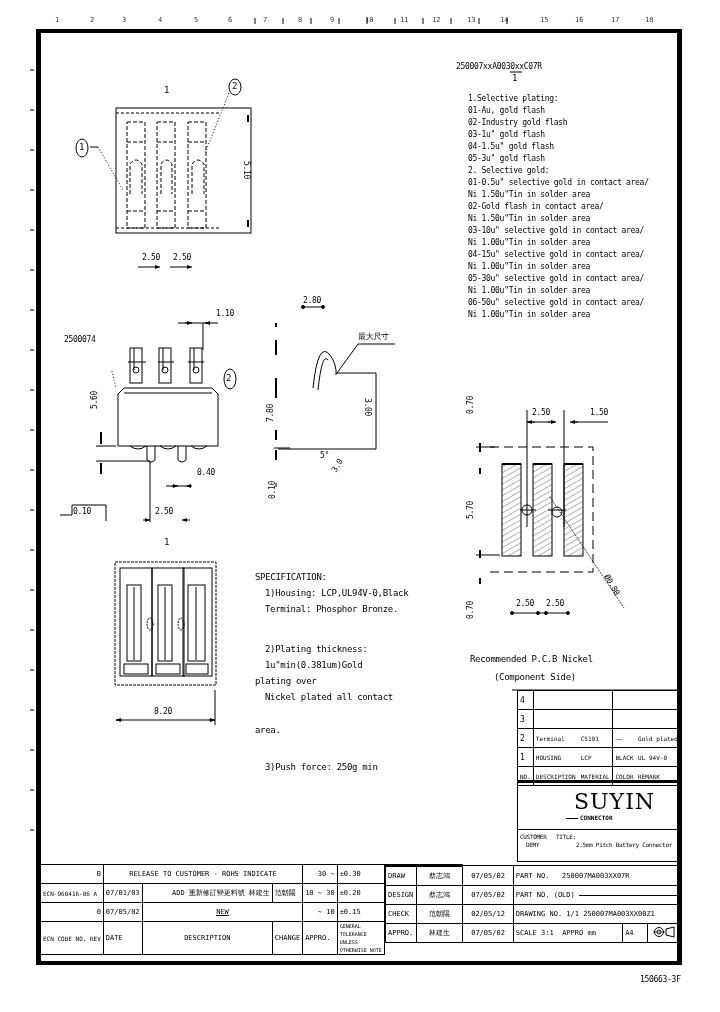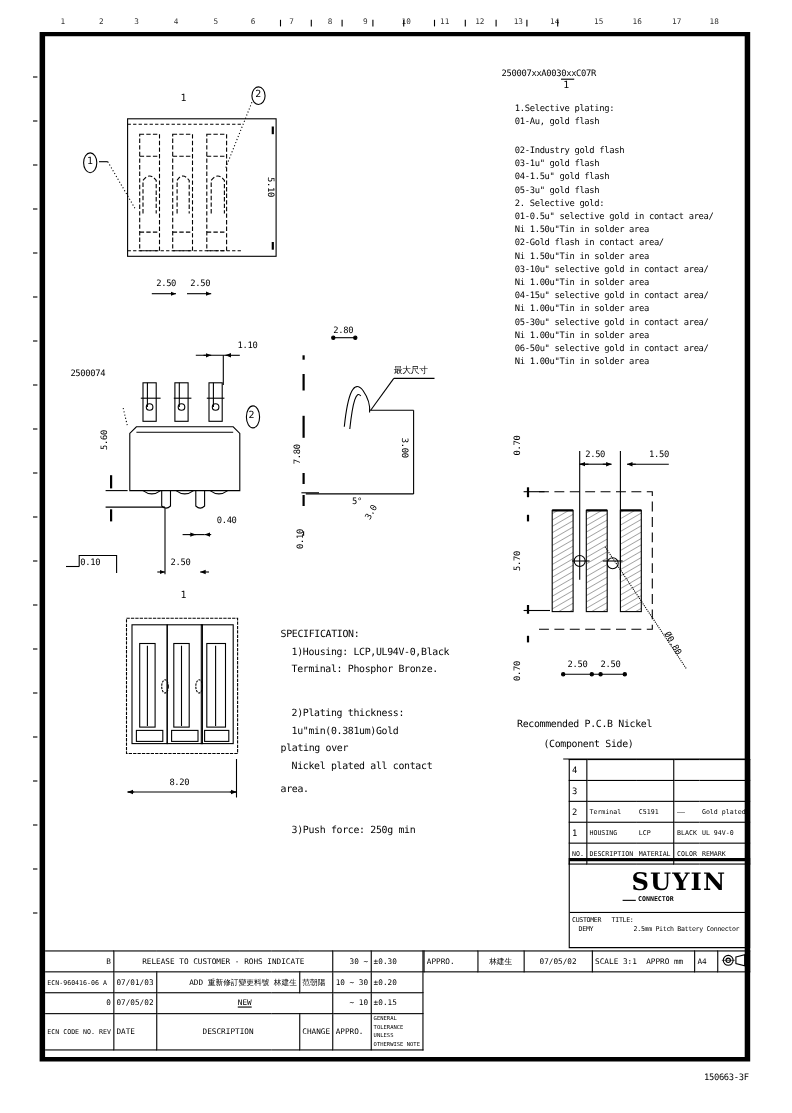--- a/index.html
+++ b/index.html
@@ -8,21 +8,21 @@
   .abs { position:absolute; }
   .t { position:absolute; font-size:9px; line-height:11px; white-space:nowrap; letter-spacing:-0.3px; }
   .sm { font-size:8px; line-height:10px; }
   .tiny { font-size:6px; line-height:7px; }
   .frame { position:absolute; left:36px; top:29px; width:646px; height:936px;
            border:4px solid #000; border-left-width:5px; border-right-width:5px; box-sizing:border-box; }
   .ruler-num { position:absolute; top:16px; font-size:7px; color:#333; }
   svg { position:absolute; left:0; top:0; }
   table.tb { position:absolute; border-collapse:collapse; font-size:8px; }
   table.tb td { border:1px solid #000; padding:0 2px; height:18px; white-space:nowrap; overflow:hidden; }
-  .logo { font-family:"DejaVu Serif", serif; font-weight:bold; font-size:22px; letter-spacing:1px; }
+  .logo { font-family:"DejaVu Serif", serif; font-weight:normal; font-size:22px; letter-spacing:1px; }
 </style>
 </head>
 <body>
 
 <div class="frame"></div>
 
 <div>
   <span class="ruler-num" style="left:55px">1</span>
   <span class="ruler-num" style="left:90px">2</span>
   <span class="ruler-num" style="left:122px">3</span>
@@ -274,21 +274,21 @@
 
 <span class="t" style="left:164px;top:537px">1</span>
 <span class="t sm" style="left:154px;top:707px">8.20</span>
 
 <div class="abs" style="left:456px;top:62px">
   <span class="t sm" style="left:0;top:0">250007xxA0030xxC07R</span>
   <span class="t" style="left:56px;top:11px">1</span>
   <div class="abs" style="left:12px;top:32px;width:220px">
     <div class="t sm" style="position:relative">1.Selective plating:</div>
     <div class="t sm" style="position:relative;margin-top:2px">  01-Au, gold flash</div>
-    <div class="t sm" style="position:relative;margin-top:16px">  02-Industry gold flash</div>
+    <div class="t sm" style="position:relative;margin-top:2px">  02-Industry gold flash</div>
     <div class="t sm" style="position:relative;margin-top:2px">  03-1u" gold flash</div>
     <div class="t sm" style="position:relative;margin-top:2px">  04-1.5u" gold flash</div>
     <div class="t sm" style="position:relative;margin-top:2px">  05-3u" gold flash</div>
     <div class="t sm" style="position:relative;margin-top:2px">2. Selective gold:</div>
     <div class="t sm" style="position:relative;margin-top:2px">  01-0.5u" selective gold in contact area/</div>
     <div class="t sm" style="position:relative;margin-top:2px">       Ni 1.50u"Tin in solder area</div>
     <div class="t sm" style="position:relative;margin-top:2px">  02-Gold flash in contact area/</div>
     <div class="t sm" style="position:relative;margin-top:2px">       Ni 1.50u"Tin in solder area</div>
     <div class="t sm" style="position:relative;margin-top:2px">  03-10u" selective gold in contact area/</div>
     <div class="t sm" style="position:relative;margin-top:2px">       Ni 1.00u"Tin in solder area</div>
@@ -314,21 +314,21 @@
 
 <div class="abs" style="left:255px;top:572px;width:200px">
   <div class="t" style="position:relative">SPECIFICATION:</div>
   <div class="t" style="position:relative;margin-top:5px;left:10px">1)Housing: LCP,UL94V-0,Black</div>
   <div class="t" style="position:relative;margin-top:5px;left:10px">  Terminal: Phosphor Bronze.</div>
   <div class="t" style="position:relative;margin-top:5px;height:11px"></div>
   <div class="t" style="position:relative;margin-top:13px;left:10px">2)Plating thickness:</div>
   <div class="t" style="position:relative;margin-top:5px;left:10px">  1u"min(0.381um)Gold</div>
   <div class="t" style="position:relative;margin-top:5px">plating over</div>
   <div class="t" style="position:relative;margin-top:5px;left:10px">   Nickel plated all contact</div>
-  <div class="t" style="position:relative;margin-top:10px">area.</div>
+  <div class="t" style="position:relative;margin-top:22px">area.</div>
   <div class="t" style="position:relative;margin-top:5px;height:11px"></div>
   <div class="t" style="position:relative;margin-top:10px;left:10px">3)Push force: 250g min</div>
 </div>
 
 <table class="tb" style="left:517px;top:690px;width:165px">
   <tbody>
       <tr>
     <td style="width:9px">4</td>
     <td colspan="2"></td>
     <td colspan="2"></td>
@@ -404,20 +404,38 @@
     <td colspan="2" style="text-align:center">DESCRIPTION</td>
     <td><span>CHANGE</span></td>
     <td>APPRO.</td>
     <td class="tiny" style="white-space:normal;font-size:5px;line-height:8px"><span>GENERAL TOLERANCE</span><br><span>UNLESS OTHERWISE NOTE</span></td>
   </tr>
 </tbody>
   </table>
 
 <table class="tb" style="left:385px;top:864px;width:297px;font-size:7px">
   <tbody>
+      <tr>
+    <td style="width:26px;border-top:3px solid #000">DRAW</td>
+    <td style="width:46px;text-align:center;border-top:3px solid #000">蔡志鴻</td>
+    <td style="width:48px;text-align:center">07/05/02</td>
+    <td colspan="3"><span>PART NO.</span>&nbsp;&nbsp;&nbsp;<span>250007MA003XX07R</span></td>
+  </tr>
+  <tr>
+    <td>DESIGN</td>
+    <td style="text-align:center">蔡志鴻</td>
+    <td style="text-align:center">07/05/02</td>
+    <td colspan="3"><span>PART NO. (OLD)</span> <span style="display:inline-block;width:100px;border-top:1px solid #000;vertical-align:middle"></span></td>
+  </tr>
+  <tr>
+    <td>CHECK</td>
+    <td style="text-align:center">范朝陽</td>
+    <td style="text-align:center">02/05/12</td>
+    <td colspan="3"><span>DRAWING NO.</span> <span>1/1</span> <span>250007MA003XX00Z1</span></td>
+  </tr>
   <tr>
     <td>APPRO.</td>
     <td style="text-align:center">林建生</td>
     <td style="text-align:center">07/05/02</td>
     <td style="width:88px"><span>SCALE</span> <span>3:1</span>&nbsp;&nbsp;<span>APPRO</span> <span>mm</span></td>
     <td style="width:16px">A4</td>
     <td style="width:24px;text-align:center">
       <svg width="22" height="12" style="position:relative">
         <circle cx="6" cy="6" r="4.5" fill="none" stroke="#000"></circle>
             <circle cx="6" cy="6" r="2" fill="none" stroke="#000"></circle>

